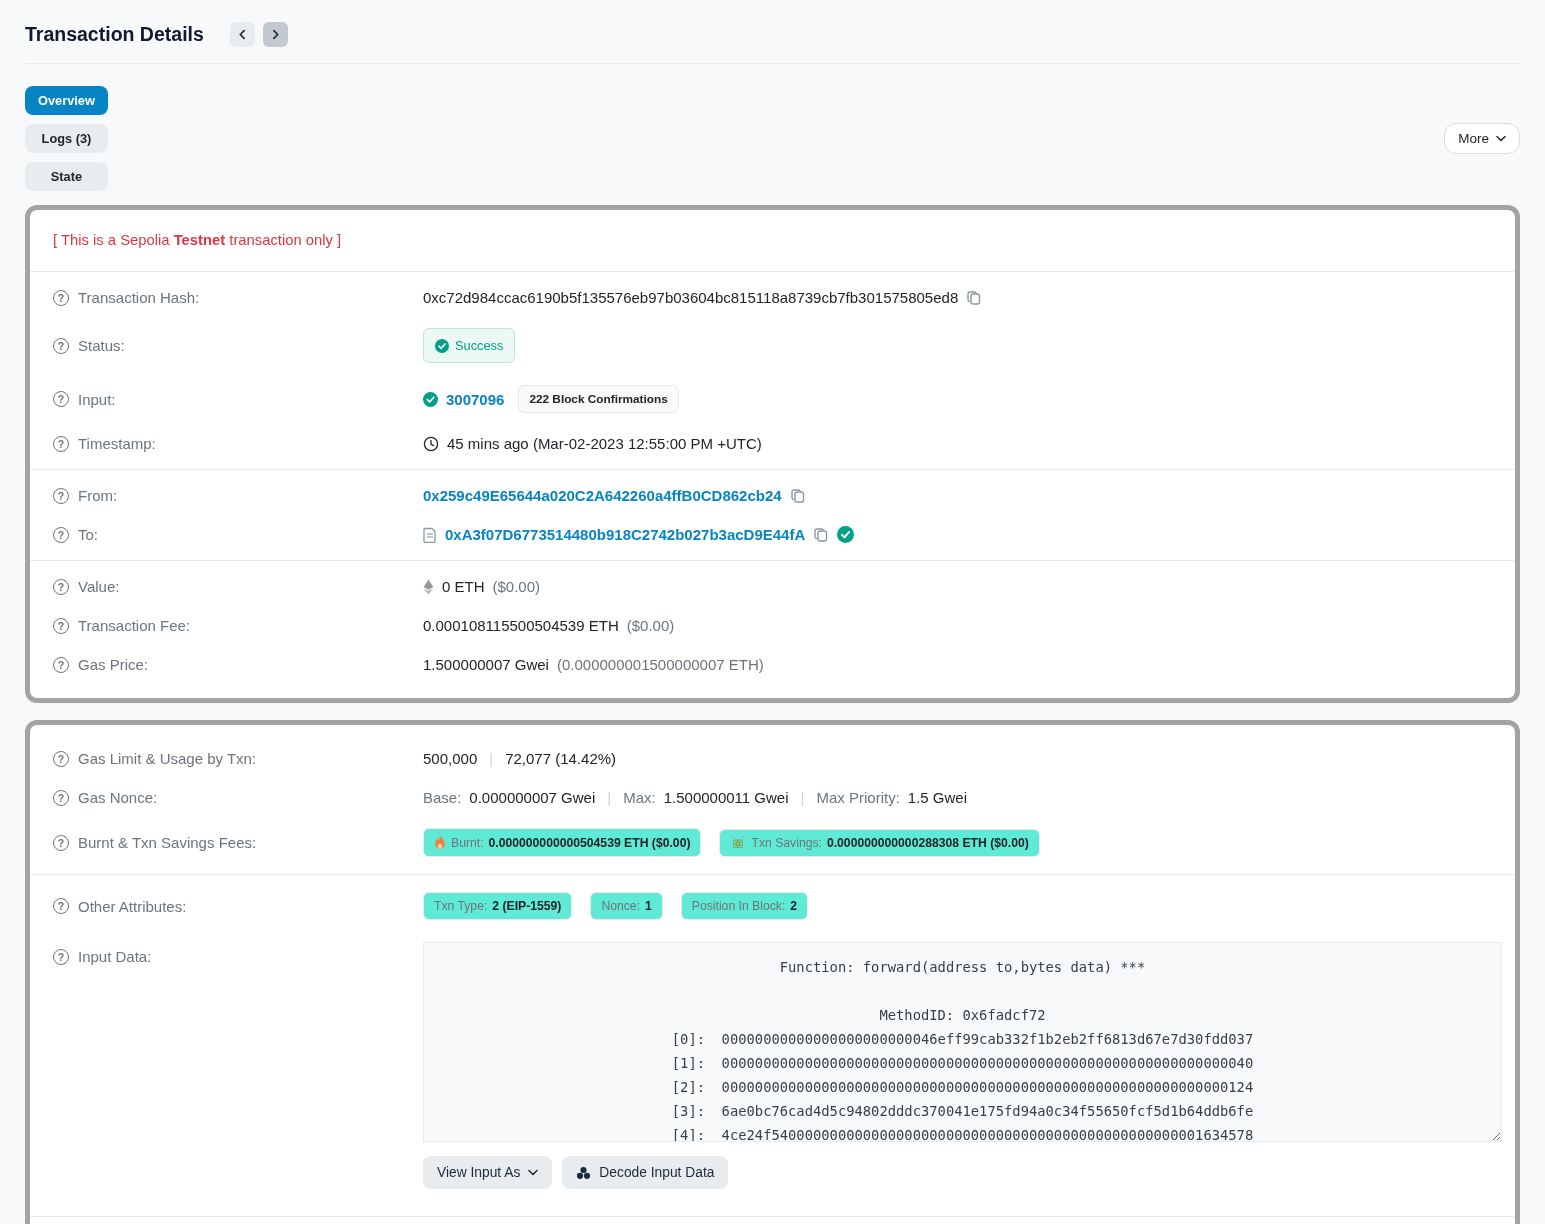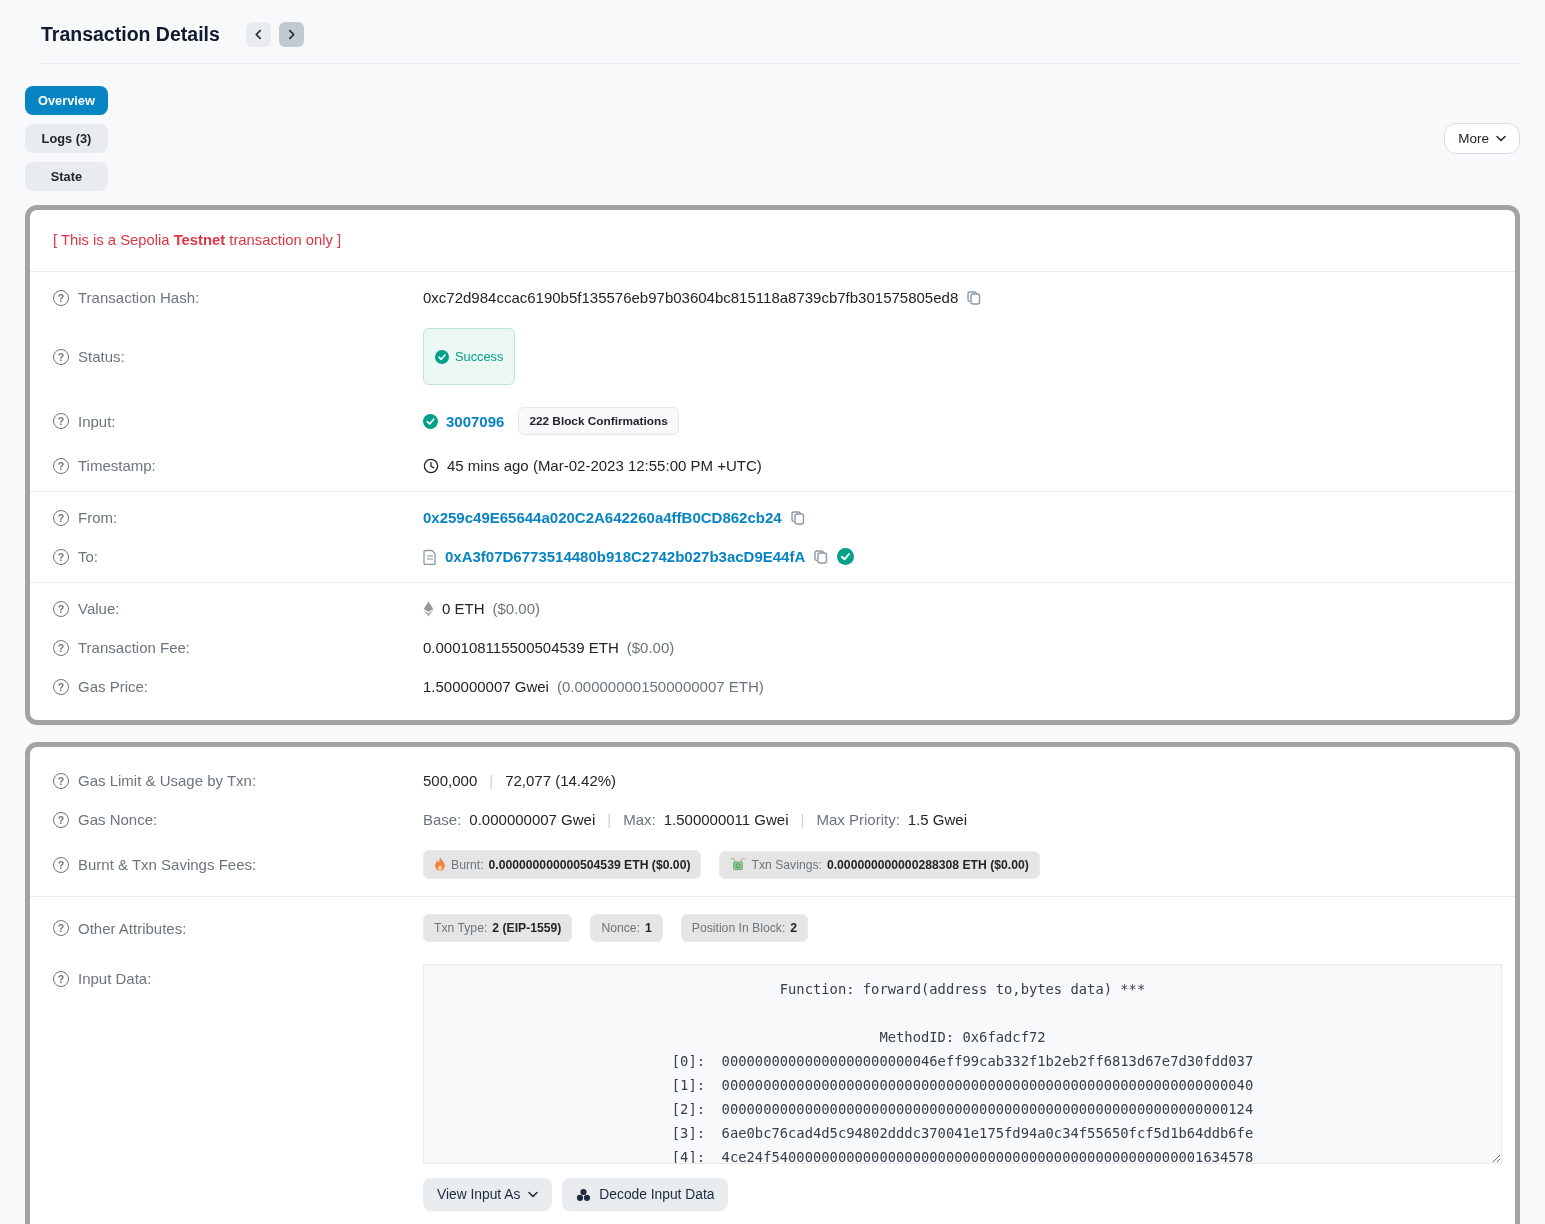--- a/index.html
+++ b/index.html
@@ -1,20 +1,20 @@
 <!DOCTYPE html>
 <html><head>
 <meta charset="utf-8">
 <style>
   * { margin:0; padding:0; box-sizing:border-box; }
   html,body { width:1545px; min-height:1224px; background:#f8f9fb; font-family:"Liberation Sans", sans-serif; color:#212529; }
   .page { padding:14px 25px 20px 25px; }
 
   
-  .header-row { display:flex; align-items:center; gap:26px; padding:8px 0 16px 0; border-bottom:1px solid #e9ecef;margin-left:16px; }
+  .header-row { display:flex; align-items:center; gap:26px; padding:8px 0 16px 0; border-bottom:1px solid #e9ecef; }
   .page-title { font-size:19.5px; font-weight:700; color:#10192d; }
   .nav-btns { display:flex; gap:8px; }
   .nav-btn { width:25px; height:25px; border-radius:6px; border:none; display:flex; align-items:center; justify-content:center; cursor:pointer; }
   .nav-btn.prev { background:#e9ecef; }
   .nav-btn.next { background:#c3c9d1; }
 
   
   .tabs-row { display:flex; align-items:center; justify-content:space-between; margin:22px 0 14px 0; }
   .tabs { display:flex; gap:9px;flex-direction:column; }
   .tab { font-size:12.8px; font-weight:600; padding:7px 13px; border-radius:8px; background:#e9ecef; color:#212529; border:none; cursor:pointer; }
@@ -32,25 +32,25 @@
   .row-label { display:flex; align-items:center; gap:9px; color:#6c757d; font-size:15px; }
   .row-value { font-size:15px; color:#212529; display:flex; align-items:center; gap:8px; flex-wrap:wrap; }
   .muted { color:#6c757d; }
   .sep { color:#ced4da; padding:0 4px; }
   .link { color:#0784c3; text-decoration:none; cursor:pointer;font-weight:bold; }
 
   .q-icon { width:16px; height:16px; min-width:16px; border:1.4px solid #6c757d; border-radius:50%; display:inline-flex; align-items:center; justify-content:center; font-size:10.5px; font-weight:700; color:#6c757d; cursor:pointer; }
 
   .icon-btn { background:none; border:none; cursor:pointer; display:inline-flex; align-items:center; padding:0; }
 
-  .status-badge { display:inline-flex; align-items:center; gap:6px; background:#ecf8f3; border:1px solid #bce4d7; border-radius:6px; padding:20px 11px; color:#00a186; font-size:12.8px; font-weight:500; }
+  .status-badge { display:inline-flex; align-items:center; gap:6px; background:#ecf8f3; border:1px solid #bce4d7; border-radius:6px; padding:9px 11px; color:#00a186; font-size:12.8px; font-weight:500; }
 
   .conf-badge { display:inline-flex; align-items:center; background:#f8f9fa; border:1px solid #e4e8eb; border-radius:6px; padding:6px 10px; font-size:11.8px; font-weight:700; color:#212529; margin-left:6px; }
 
-  .attr-badge { display:inline-flex; align-items:center; gap:5px; background:#e5e5e5; border:1px solid #e9ecef; border-radius:6px; padding:6px 10px; font-size:12.2px; color:#6c757d; margin-right:10px; }
+  .attr-badge { display:inline-flex; align-items:center; gap:5px; background:#5eead4; border:1px solid #e9ecef; border-radius:6px; padding:6px 10px; font-size:12.2px; color:#6c757d; margin-right:10px; }
   .attr-badge b { color:#212529; font-weight:700; }
 
   .input-data-box { width:1079px; height:200px; background:#f8f9fa; border:1px solid #e9ecef; border-radius:0; padding:12px 16px; font-family:"DejaVu Sans Mono", monospace; font-size:13.8px; line-height:24px; color:#37404a; resize:vertical; overflow-y:scroll; overflow-x:hidden; white-space:pre; outline:none;text-align:center; }
   .input-data-box::-webkit-scrollbar { width:9px; }
   .input-data-box::-webkit-scrollbar-thumb { background:#c2c8cf; border-radius:6px; }
   .input-data-box::-webkit-scrollbar-track { background:transparent; }
 
   .input-btns { display:flex; gap:10px; margin-top:10px; }
   .input-btn { display:inline-flex; align-items:center; gap:8px; background:#e9ecef; border:none; border-radius:8px; padding:9px 14px; font-size:13.8px; color:#1b2a3d; cursor:pointer; font-weight:500; }
 

